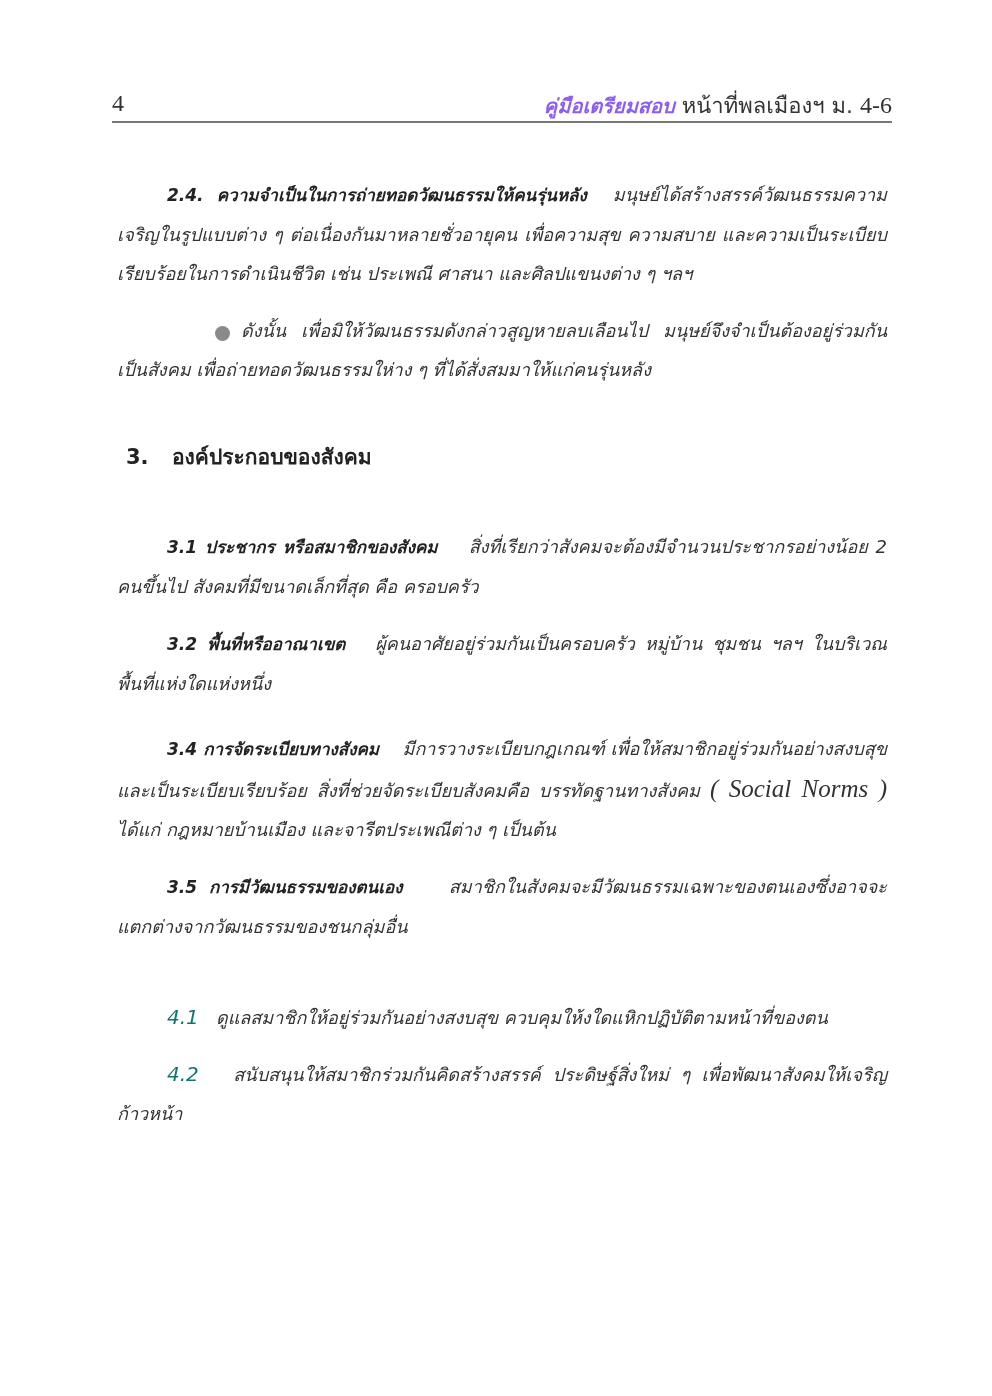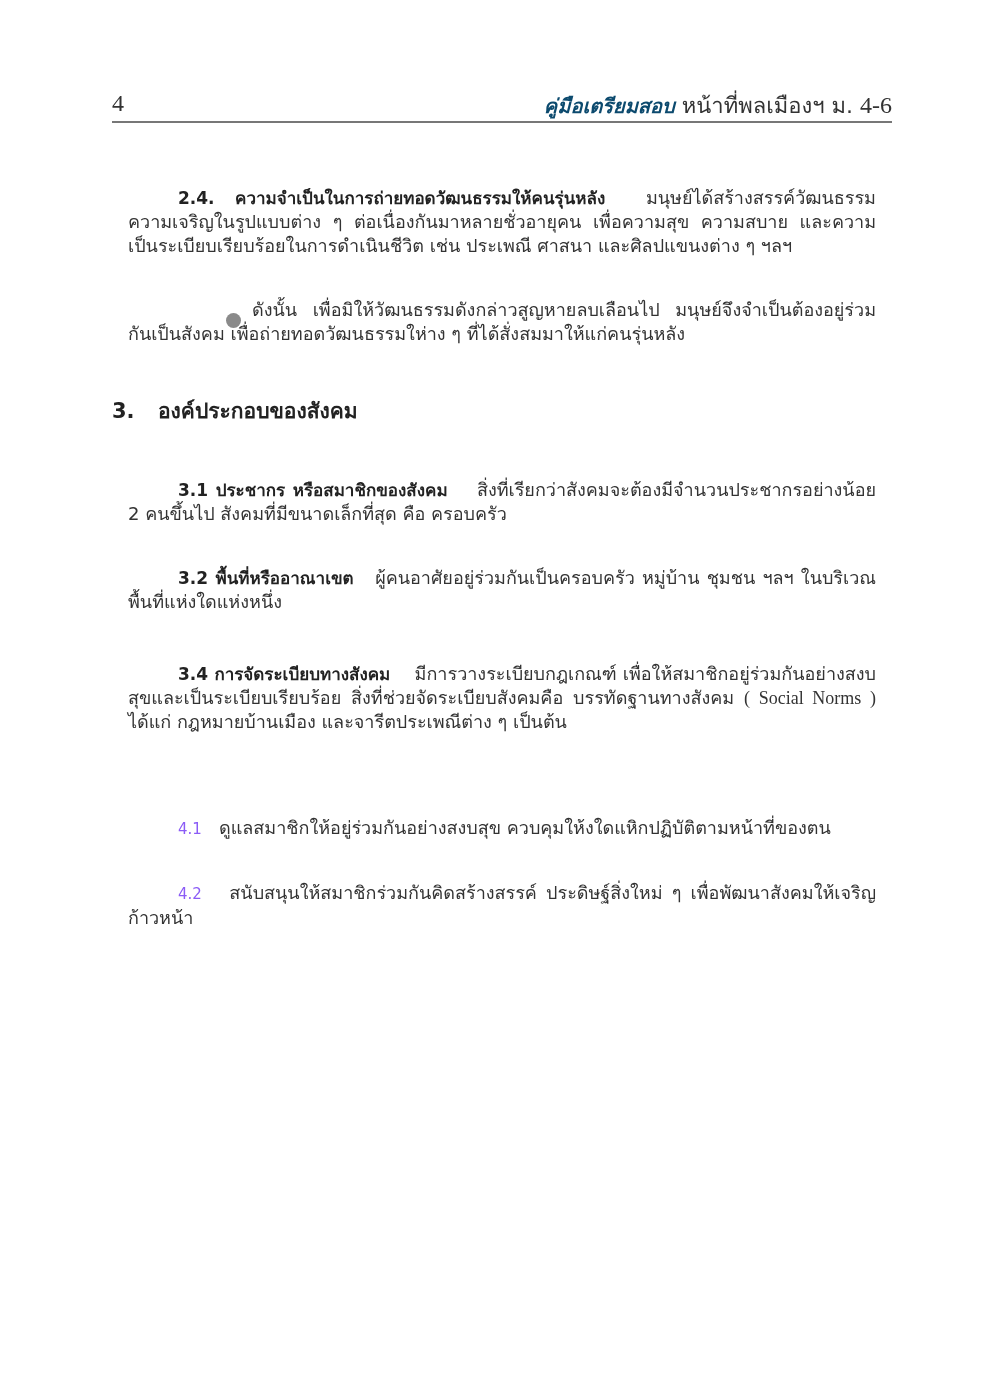--- a/index.html
+++ b/index.html
@@ -3,38 +3,38 @@
 <meta charset="utf-8">
 <style>
   html, body { margin: 0; padding: 0; background: #ffffff; }
   body { width: 992px; height: 1396px; position: relative; overflow: hidden;
          font-family: "DejaVu Sans", sans-serif; color: #222; }
   .page { position: absolute; left: 0; top: 0; width: 992px; height: 1396px; }
 
   .header { position: absolute; left: 112px; top: 88px; width: 780px; height: 34px; }
   .page-num { position: absolute; left: 0; top: 2px; font-family: "Liberation Serif", serif; font-size: 24px; color: #333; }
   .running-title { position: absolute; right: 0; top: 0; font-size: 22px; color: #333; white-space: nowrap; }
-  .running-title .book { font-style: italic; color: #0c4a6e; font-weight: bold; font-size: 20px; }
+  .running-title .book { font-style: italic; color: #8b5cf6; font-weight: bold; font-size: 20px; }
   .running-title .grade { font-family: "Liberation Serif", serif; font-size: 24px; margin-top: 10px; }
   .header-rule { position: absolute; left: 112px; top: 121px; width: 780px; height: 2px; background: #777; }
 
   .content { position: absolute; left: 112px; top: 170px; width: 780px; }
-  p { margin: 16px; font-size: 18px; line-height: 24px; text-align: justify; color: #333; }
+  p { margin: 5px; font-size: 18px; line-height: 39px; text-align: justify; color: #333; font-style: italic; }
   .indent { text-indent: 50px; }
   .bold { font-weight: bold; color: #222; font-size: 17px; }
   .bullet-para { text-indent: 98px; position: relative; }
   .bullet { position: absolute; left: 98px; top: 15px; width: 15px; height: 15px; border-radius: 50%; background: #8a8a8a; }
   .bullet-text { }
-  h2 { margin: 0; font-size: 21px; font-weight: bold; color: #222; line-height: 50px; }
+  h2 { margin: 14px; font-size: 21px; font-weight: bold; color: #222; line-height: 50px; }
   h2 .num { display: inline-block; width: 46px; }
   .gap-s { height: 8px; }
   .gap-m { height: 18px; }
   .gap-l { height: 24px; }
-  .sub-num { font-size: 15px; color: #8b5cf6; }
-  .latin { font-family: "Liberation Serif", serif; font-size: 18px; }
+  .sub-num { font-size: 20px; color: #0f766e; }
+  .latin { font-family: "Liberation Serif", serif; font-size: 25px; }
 </style>
 </head>
 <body>
 
 <div class="page">
 
   <div class="header">
     <span class="page-num">4</span>
     <span class="running-title">
       <span class="book">คู่มือเตรียมสอบ</span>
@@ -56,20 +56,21 @@
     <div class="gap-m"></div>
     <div class="gap-s"></div>
 
     <p class="indent"><span class="bold">3.1 ประชากร หรือสมาชิกของสังคม</span>&nbsp;&nbsp;&nbsp; <span>สิ่งที่เรียกว่าสังคมจะต้องมีจำนวนประชากรอย่างน้อย 2 คนขึ้นไป สังคมที่มีขนาดเล็กที่สุด คือ ครอบครัว</span></p>
     <div class="gap-s"></div>
     <p class="indent"><span class="bold">3.2 พื้นที่หรืออาณาเขต</span>&nbsp;&nbsp; <span>ผู้คนอาศัยอยู่ร่วมกันเป็นครอบครัว หมู่บ้าน ชุมชน ฯลฯ ในบริเวณพื้นที่แห่งใดแห่งหนึ่ง</span></p>
     <div class="gap-s"></div>
     <div class="gap-s"></div>
     <p class="indent"><span class="bold">3.4 การจัดระเบียบทางสังคม</span>&nbsp;&nbsp;&nbsp; <span>มีการวางระเบียบกฎเกณฑ์ เพื่อให้สมาชิกอยู่ร่วมกันอย่างสงบสุขและเป็นระเบียบเรียบร้อย สิ่งที่ช่วยจัดระเบียบสังคมคือ บรรทัดฐานทางสังคม</span> <span class="latin">( Social Norms )</span> <span>ได้แก่ กฎหมายบ้านเมือง และจารีตประเพณีต่าง ๆ เป็นต้น</span></p>
     <div class="gap-s"></div>
+    <p class="indent"><span class="bold">3.5 การมีวัฒนธรรมของตนเอง</span>&nbsp;&nbsp;&nbsp; <span>สมาชิกในสังคมจะมีวัฒนธรรมเฉพาะของตนเองซึ่งอาจจะแตกต่างจากวัฒนธรรมของชนกลุ่มอื่น</span></p>
 
     <div class="gap-l"></div>
 
     <div class="gap-m"></div>
     <p class="indent"><span class="sub-num">4.1</span>&nbsp;&nbsp; <span>ดูแลสมาชิกให้อยู่ร่วมกันอย่างสงบสุข ควบคุมให้งใดแหิกปฏิบัติตามหน้าที่ของตน</span></p>
     <div class="gap-s"></div>
     <p class="indent"><span class="sub-num">4.2</span>&nbsp;&nbsp; <span>สนับสนุนให้สมาชิกร่วมกันคิดสร้างสรรค์ ประดิษฐ์สิ่งใหม่ ๆ เพื่อพัฒนาสังคมให้เจริญก้าวหน้า</span></p>
 
   </div>
 </div>

